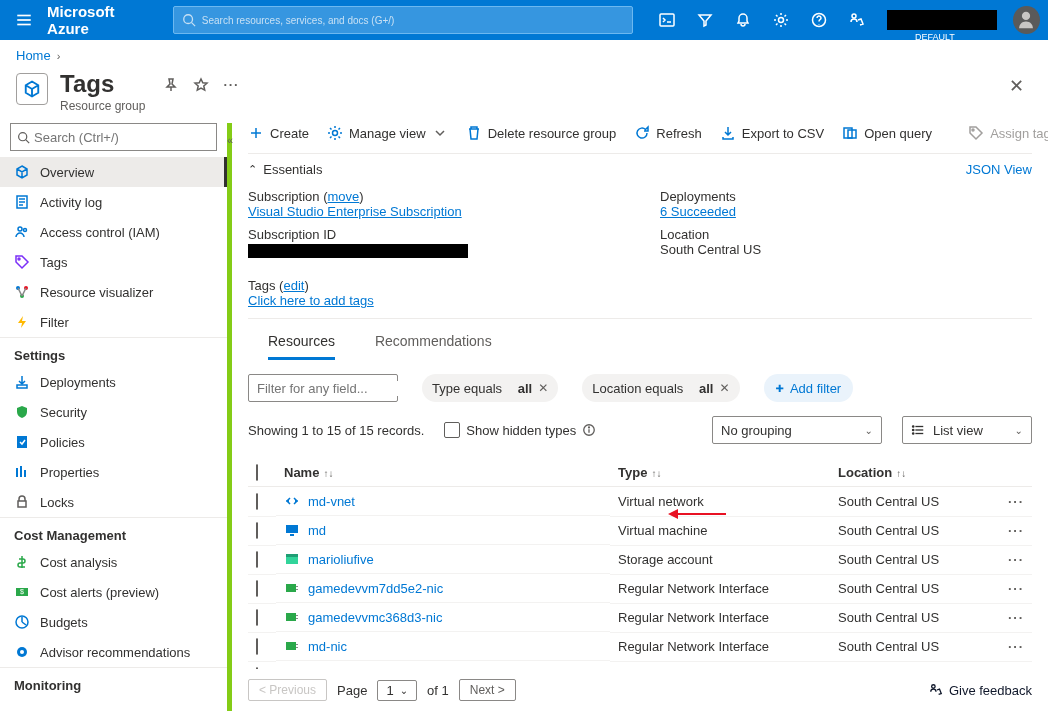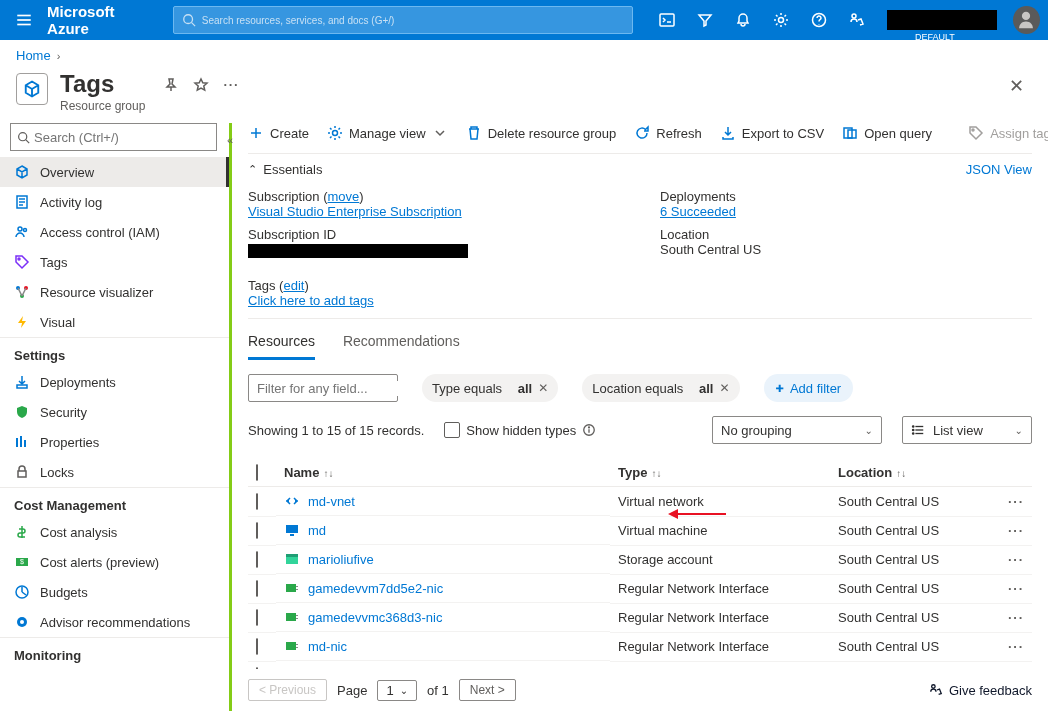--- a/index.html
+++ b/index.html
@@ -31,21 +31,21 @@
   .titleblock h1 { font-size:24px; font-weight:600; line-height:1.1; }
   .titleblock .sub { font-size:12px; color:#605e5c; margin-top:2px; }
   .titleactions { display:flex; gap:14px; margin-left:6px; margin-top:6px; color:#605e5c; }
   .titleactions span { cursor:pointer; }
   .closex { margin-left:auto; color:#605e5c; font-size:18px; cursor:pointer; padding:4px 8px; }
   
   
   .mainrow { display:flex; height: calc(712px - 40px - 28px - 56px); }
   
   
-  .sidebar { width: 232px; border-right:3px solid #84cc16; display:flex; flex-direction:column; }
+  .sidebar { width: 232px; border-right:5px solid #84cc16; display:flex; flex-direction:column; }
   .sidesearch { margin:0 10px 6px 10px; height:28px; border:1px solid #8a8886; display:flex; align-items:center; padding:0 6px; gap:4px; }
   .sidesearch input { border:none; outline:none; flex:1; font-size:13px; }
   .collapse-icon { margin-left:auto; color:#605e5c; padding-right:10px; font-size:11px; }
   .sidesearchrow { display:flex; align-items:center; }
   .sideitem { height:30px; display:flex; align-items:center; gap:10px; padding:0 10px 0 14px; cursor:pointer; position:relative; }
   .sideitem.active { background:#edebe9; }
   .sideitem.active::before { content:''; position:absolute; right:0; top:0; bottom:0; width:3px; background:#323130; }
   .sideitem .icn { width:16px; height:16px; display:flex; align-items:center; justify-content:center; }
   .sideheader { font-size:13px; font-weight:600; padding:10px 14px 4px; color:#323130; }
   .sidegroup { border-bottom:1px solid #edebe9; }
@@ -67,21 +67,21 @@
   .essgrid { display:flex; gap:40px; padding-bottom:6px; }
   .esscol { flex:1; }
   .esslabel { font-size:13px; color:#323130; margin-top:4px; }
   .essval { font-size:13px; color:#323130; margin-bottom:8px; }
   .essval a, .link { color:#0078d4; text-decoration:underline; cursor:pointer; }
   .essval.sublink a { text-decoration:underline; }
   .subid-bar { width:220px; height:14px; background:#000; margin-top:2px; margin-bottom:8px;}
   
   .tagsrow { padding:6px 0 10px; border-bottom:1px solid #edebe9; }
   
-  .subtabs { display:flex; gap:28px; margin-top:14px; }
+  .subtabs { display:flex; gap:40px; margin-top:14px;margin-left:20px; }
   .subtab { padding-bottom:8px; cursor:pointer; font-size:14px; }
   .subtab.active { border-bottom:3px solid #0078d4; font-weight:400; color:#323130; }
   .subtab:not(.active){ color:#605e5c; }
   
   .filterrow { display:flex; gap:24px; align-items:flex-start; margin-top:14px; }
   .filterinput { width:150px; height:28px; border:1px solid #8a8886; padding:0 8px; display:flex; align-items:center; border-radius:2px;}
   .filterinput input { border:none; outline:none; flex:1; font-size:13px; }
   .pill { height:28px; background:#f3f2f1; border-radius:14px; padding:0 10px; display:flex; align-items:center; gap:6px; font-size:13px; }
   .pill .x { color:#605e5c; cursor:pointer; font-size:12px; }
   .addfilter { height:28px; background:#eaf3fb; border-radius:14px; padding:0 12px; display:flex; align-items:center; gap:6px; color:#0078d4; cursor:pointer; font-size:13px;}
@@ -347,41 +347,50 @@
             </svg>
           </span>
           <span>Resource visualizer</span>
         </div>
         <div class="sideitem">
           <span class="icn">
             <svg width="16" height="16" viewBox="0 0 16 16">
               <path d="M9 2L4 9h4l-1 5 5-7H8z" fill="#ffb900" stroke="none"></path>
             </svg>
           </span>
-          <span>Visual</span>
+          <span>Filter</span>
         </div>
       </div>
     <div class="sideheader">Settings</div>
     <div class="sidegroup" id="side-settings">
         <div class="sideitem">
           <span class="icn">
             <svg width="16" height="16" viewBox="0 0 16 16">
               <path d="M8 2v8m-3-3l3 3 3-3" stroke="#0078d4" fill="none"></path>
               <rect x="3" y="11" width="10" height="3" stroke="#0078d4" fill="none"></rect>
             </svg>
           </span>
           <span>Deployments</span>
         </div>
         <div class="sideitem">
           <span class="icn">
             <svg width="16" height="16" viewBox="0 0 16 16">
               <path d="M8 2l5 2v4c0 3-2 5-5 6-3-1-5-3-5-6V4z" fill="#2aa84a" stroke="none"></path>
             </svg>
           </span>
           <span>Security</span>
+        </div>
+        <div class="sideitem">
+          <span class="icn">
+            <svg width="16" height="16" viewBox="0 0 16 16">
+              <rect x="3" y="2" width="10" height="12" fill="#0078d4" stroke="none"></rect>
+              <path d="M6 8l2 2 3-4" stroke="#fff" fill="none"></path>
+            </svg>
+          </span>
+          <span>Policies</span>
         </div>
         <div class="sideitem">
           <span class="icn">
             <svg width="16" height="16" viewBox="0 0 16 16">
               <line x1="3" y1="4" x2="3" y2="13" stroke="#0078d4" stroke-width="2"></line>
               <line x1="7" y1="2" x2="7" y2="13" stroke="#0078d4" stroke-width="2"></line>
               <line x1="11" y1="6" x2="11" y2="13" stroke="#0078d4" stroke-width="2"></line>
             </svg>
           </span>
           <span>Properties</span>

